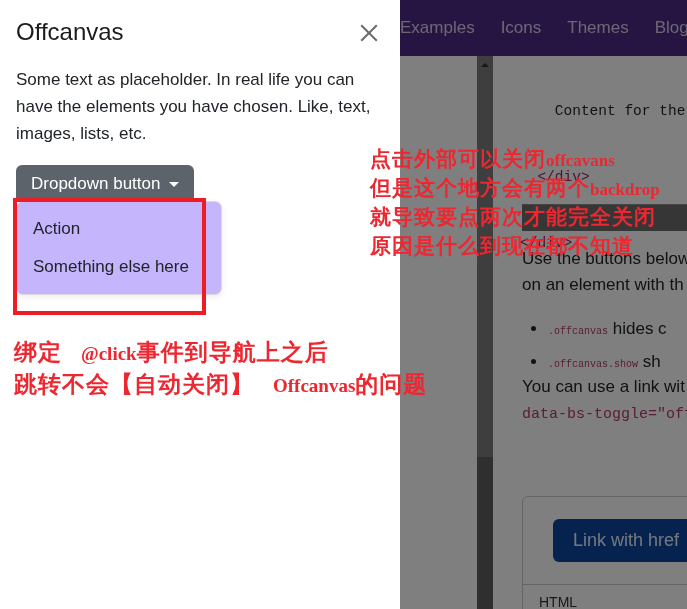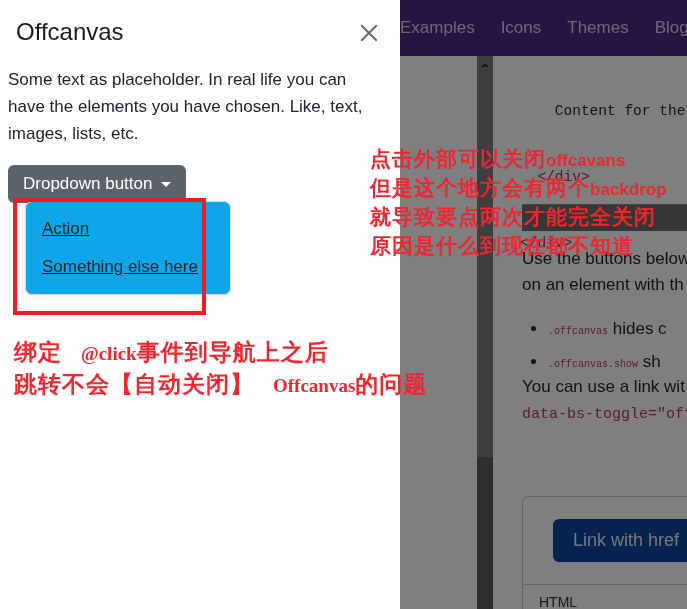--- a/index.html
+++ b/index.html
@@ -227,21 +227,21 @@
     content: "";
     position: absolute;
     left: 4px; top: 14px;
     width: 22px; height: 2px;
     background: #6b6b6b;
   }
   .oc-close::before { transform: rotate(45deg); }
   .oc-close::after  { transform: rotate(-45deg); }
 
   .oc-body {
-    padding: 18px 16px 0 8px;
+    padding: 18px 16px 0 16px;
   }
   .oc-text {
     margin: 0 0 18px 0;
     font-size: 17px;
     line-height: 27px;
     color: #212529;
   }
 
   .dropdown-wrap { position: relative; display: inline-block; }
   .dropdown-btn {
@@ -259,30 +259,29 @@
     justify-content: space-between;
   }
   .caret {
     width: 0; height: 0;
     border-left: 5px solid transparent;
     border-right: 5px solid transparent;
     border-top: 5px solid #ffffff;
   }
   .dropdown-menu {
     position: absolute;
-    left: 17px;
+    left: 0;
     top: 36px;
     width: 204px;
-    background: #0ea5e9;
+    background: #c4b5fd;
     border: 1px solid #dcdcdc;
     border-radius: 7px;
     padding: 8px 0;
     box-shadow: 0 2px 6px rgba(0,0,0,.08);
     z-index: 5;
-    text-decoration: underline;
   }
   .dropdown-item {
     display: block;
     padding: 6px 16px;
     font-size: 17px;
     line-height: 26px;
     color: #212529;
     text-decoration: none;
     white-space: nowrap;
   }
@@ -306,21 +305,21 @@
     white-space: nowrap;
     z-index: 20;
   }
   .annot-right {
     left: 370px;
     font-size: 21px;
     line-height: 29px;
     letter-spacing: 1px;
   }
   .annot-right .en {
-    font-family: Liberation Sans, sans-serif;
+    font-family: Liberation Serif, serif;
     font-size: 17px;
     letter-spacing: 0;
   }
   .a-r1 { top: 144px; }
   .a-r2 { top: 173px; }
   .a-r3 { top: 202px; }
   .a-r4 { top: 231px; }
 
   .annot-left {
     left: 14px;

